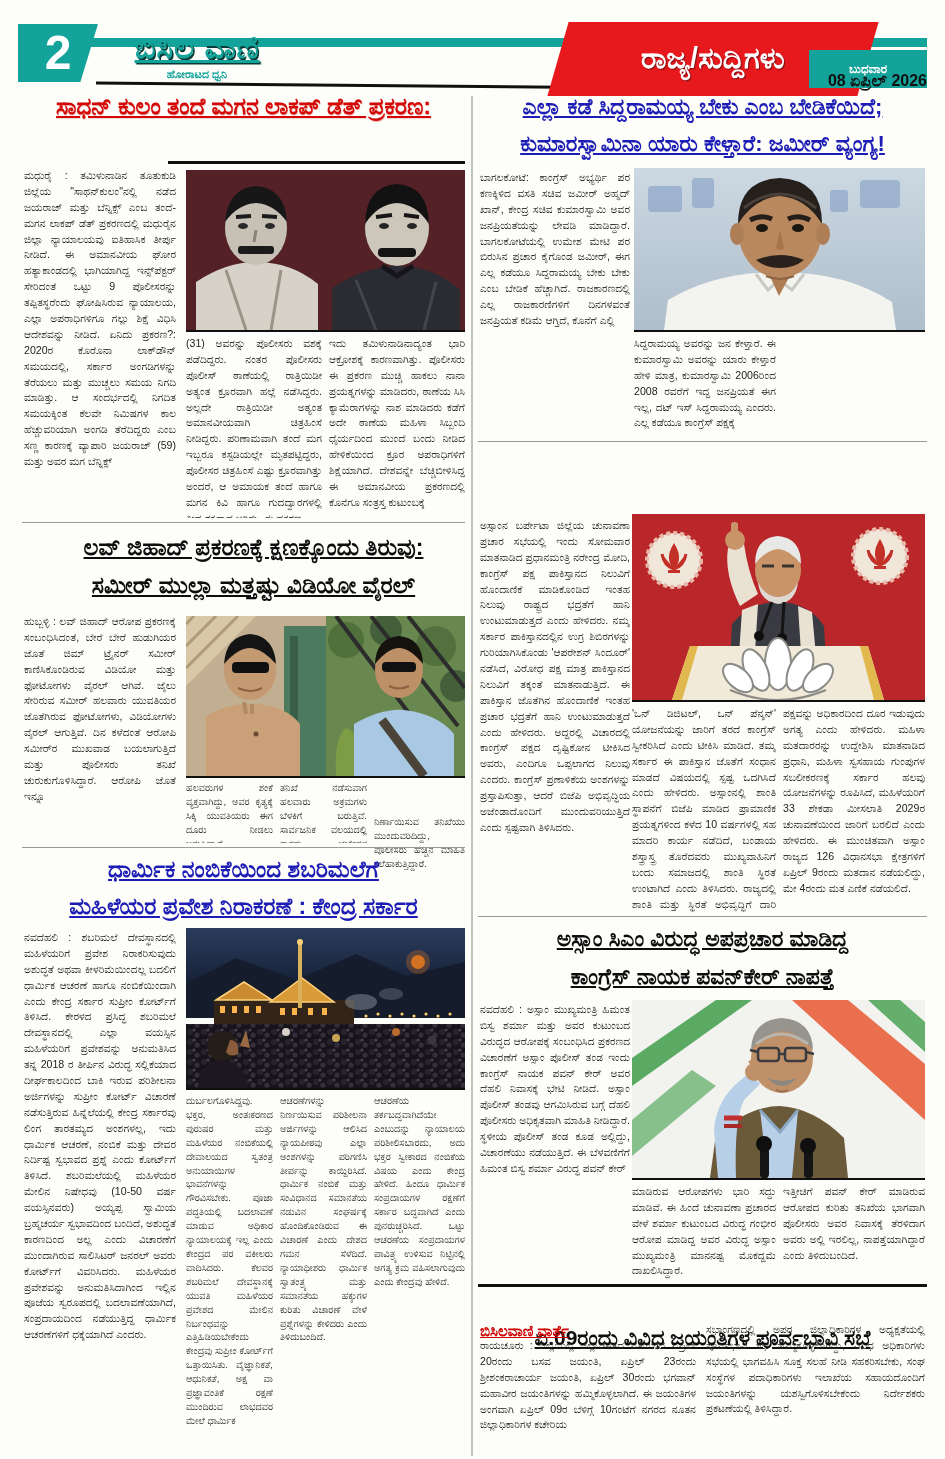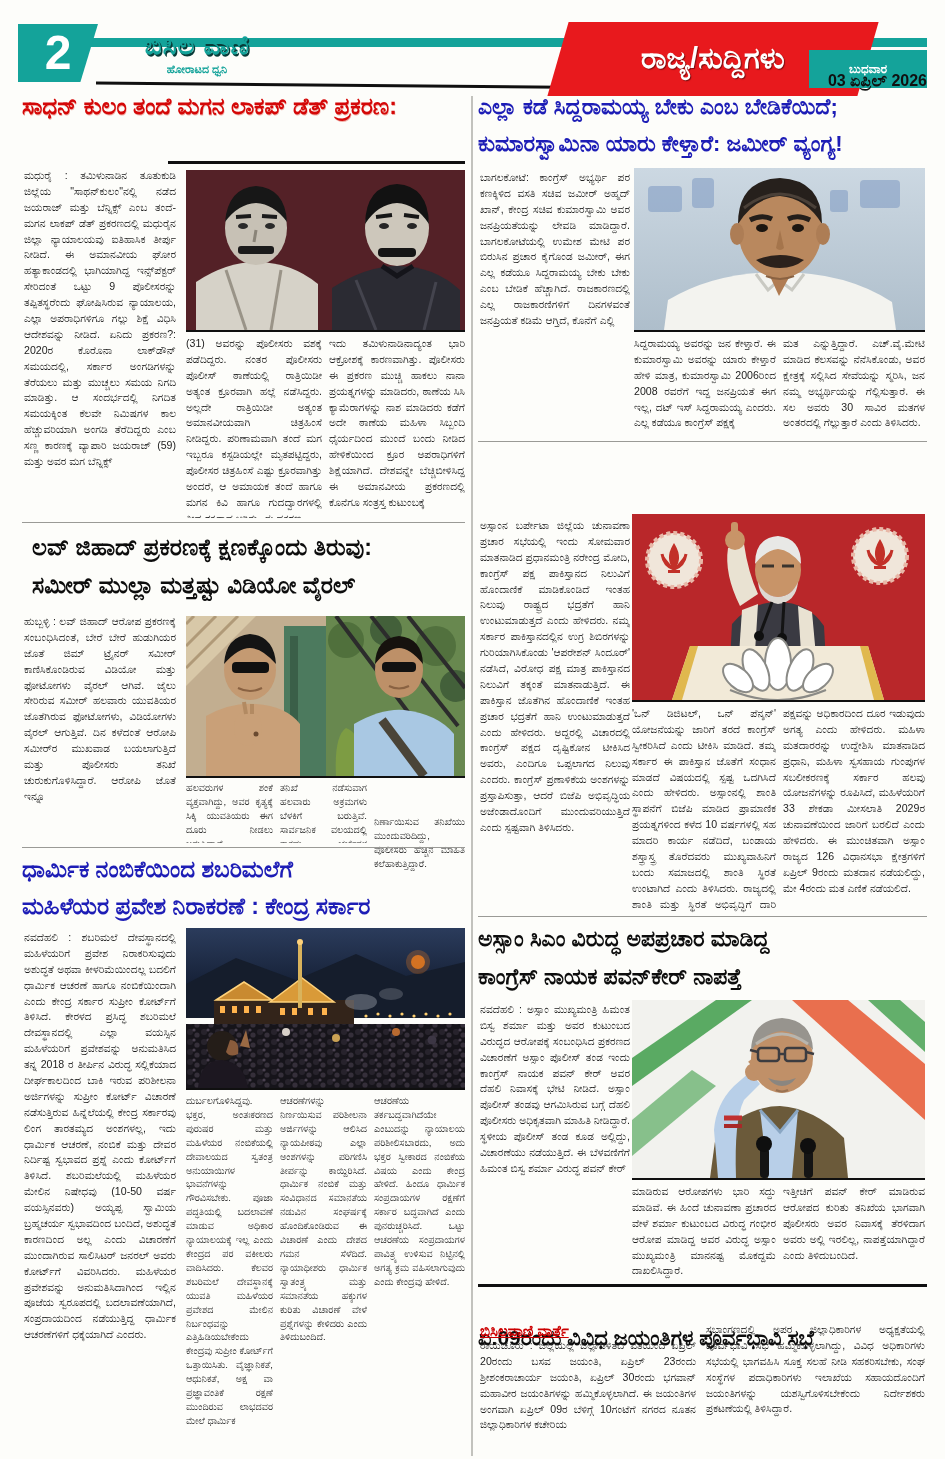--- a/index.html
+++ b/index.html
@@ -10,40 +10,40 @@
   }
   
   .teal-bar{position:absolute;left:18px;top:38px;width:909px;height:9px;background:#14a39a;}
   .pagenum{
     position:absolute;left:18px;top:24px;width:80px;height:58px;background:#14a39a;
     clip-path:polygon(0 0,100% 0,78% 100%,0 100%);
     display:flex;align-items:center;justify-content:center;
     color:#fff;font-size:48px;font-weight:bold;line-height:1;
   }
   .brand{position:absolute;left:102px;top:30px;width:190px;text-align:center;}
-  .brand .title{font-size:26px;font-weight:bold;color:#14a39a;text-shadow:1.5px 1.5px 0 #083b38;letter-spacing:1px;}
+  .brand .title{font-size:31px;font-weight:bold;color:#14a39a;text-shadow:1.5px 1.5px 0 #083b38;letter-spacing:1px;text-decoration:underline;}
   .brand .tagline{font-size:11px;font-weight:bold;color:#14a39a;margin-top:2px;}
   .diag-left{position:absolute;left:96px;top:84px;width:548px;height:3px;background:#101010;transform:rotate(0.5deg);}
   .diag-right{position:absolute;left:700px;top:79px;width:227px;height:3px;background:#101010;}
   .section-banner{
     position:absolute;left:558px;top:22px;width:310px;height:74px;background:#e8191d;
     transform:skewX(-16deg);display:flex;align-items:center;justify-content:center;
   }
   .section-banner .txt{transform:skewX(16deg);color:#fff;font-size:29px;font-weight:bold;text-shadow:1px 1px 1px #7a0c0e;}
   .weekday-box{
     position:absolute;right:18px;top:50px;width:118px;height:38px;background:#14a39a;
     color:#fff;font-size:12px;font-weight:bold;display:flex;align-items:center;justify-content:center;
   }
   .date-line{position:absolute;right:18px;top:72px;width:160px;text-align:right;font-size:16px;font-weight:bold;color:#101010;}
   
   .vdivider{position:absolute;left:471px;top:96px;width:2px;height:1360px;background:#c2c2bd;}
   .hrule{position:absolute;background:#101010;}
   .hrule.light{background:#9a9a96;}
   
-  .hl{position:absolute;font-weight:bold;}
+  .hl{position:absolute;text-align:center;font-weight:bold;text-decoration:underline;}
   .hl .l{display:block;}
   .hl-red{color:#d40707;text-shadow:.5px .5px 0 #f0b0a8;}
   .hl-blue{color:#1d1db6;}
   .hl-black{color:#0d0d0d;}
   
   .col{
     position:absolute;font-size:10.6px;line-height:1.5;text-align:justify;
     color:#222;overflow:hidden;word-break:break-word;
   }
   .col.small{font-size:9.6px;line-height:1.45;}
@@ -62,21 +62,21 @@
   <div class="brand">
     <div class="title">ಬಿಸಿಲ ವಾಣಿ</div>
     <div class="tagline">ಹೋರಾಟದ ಧ್ವನಿ</div>
   </div>
   <div class="diag-left"></div>
   <div class="diag-right"></div>
   <div class="section-banner">
     <div class="txt">ರಾಜ್ಯ/ಸುದ್ದಿಗಳು</div>
   </div>
   <div class="weekday-box">ಬುಧವಾರ</div>
-  <div class="date-line">03 ಏಪ್ರಿಲ್ 2026</div>
+  <div class="date-line">08 ಏಪ್ರಿಲ್ 2026</div>
 
   <div class="vdivider"></div>
 
   <div class="hl hl-red" style="left:22px;top:88px;width:443px;font-size:23px;line-height:36px;">
     <span class="l">ಸಾಧನ್ ಕುಲಂ ತಂದೆ ಮಗನ ಲಾಕಪ್ ಡೆತ್ ಪ್ರಕರಣ:</span>
   </div>
   <div class="hrule" style="left:168px;top:161px;width:297px;height:3px;"></div>
 
   <div class="col" style="left:24px;top:168px;width:152px;height:350px;">ಮಧುರೈ : ತಮಿಳುನಾಡಿನ ತೂತುಕುಡಿ ಜಿಲ್ಲೆಯ "ಸಾಥನ್‌ಕುಲಂ"ನಲ್ಲಿ ನಡೆದ ಜಯರಾಜ್ ಮತ್ತು ಬೆನ್ನಿಕ್ಸ್ ಎಂಬ ತಂದೆ-ಮಗನ ಲಾಕಪ್ ಡೆತ್ ಪ್ರಕರಣದಲ್ಲಿ ಮಧುರೈನ ಜಿಲ್ಲಾ ನ್ಯಾಯಾಲಯವು ಐತಿಹಾಸಿಕ ತೀರ್ಪು ನೀಡಿದೆ. ಈ ಅಮಾನವೀಯ ಘೋರ ಹತ್ಯಾಕಾಂಡದಲ್ಲಿ ಭಾಗಿಯಾಗಿದ್ದ ಇನ್ಸ್‌ಪೆಕ್ಟರ್ ಸೇರಿದಂತೆ ಒಟ್ಟು 9 ಪೊಲೀಸರನ್ನು ತಪ್ಪಿತಸ್ಥರೆಂದು ಘೋಷಿಸಿರುವ ನ್ಯಾಯಾಲಯ, ಎಲ್ಲಾ ಅಪರಾಧಿಗಳಿಗೂ ಗಲ್ಲು ಶಿಕ್ಷೆ ವಿಧಿಸಿ ಆದೇಶವನ್ನು ನೀಡಿದೆ. ಏನಿದು ಪ್ರಕರಣ?: 2020ರ ಕೊರೊನಾ ಲಾಕ್‌ಡೌನ್ ಸಮಯದಲ್ಲಿ, ಸರ್ಕಾರ ಅಂಗಡಿಗಳನ್ನು ತೆರೆಯಲು ಮತ್ತು ಮುಚ್ಚಲು ಸಮಯ ನಿಗದಿ ಮಾಡಿತ್ತು. ಆ ಸಂದರ್ಭದಲ್ಲಿ ನಿಗದಿತ ಸಮಯಕ್ಕಿಂತ ಕೆಲವೇ ನಿಮಿಷಗಳ ಕಾಲ ಹೆಚ್ಚುವರಿಯಾಗಿ ಅಂಗಡಿ ತೆರೆದಿದ್ದರು ಎಂಬ ಸಣ್ಣ ಕಾರಣಕ್ಕೆ ವ್ಯಾಪಾರಿ ಜಯರಾಜ್ (59) ಮತ್ತು ಅವರ ಮಗ ಬೆನ್ನಿಕ್ಸ್</div>
 
@@ -255,21 +255,20 @@
       <ellipse cx="189" cy="66" rx="7" ry="11" fill="#ad7d55"></ellipse>
       <path d="M116,52 Q128,46 138,51 M154,51 Q164,46 176,52" stroke="#241e1a" stroke-width="5" fill="none"></path>
       <ellipse cx="128" cy="60" rx="6" ry="4" fill="#1c1611"></ellipse>
       <ellipse cx="164" cy="60" rx="6" ry="4" fill="#1c1611"></ellipse>
       <path d="M146,62 L142,80 Q146,84 150,80 Z" fill="#a5754c"></path>
       <path d="M122,92 Q146,82 170,92 Q160,100 146,100 Q132,100 122,92 Z" fill="#2b211c"></path>
       <path d="M132,108 Q146,114 160,108" stroke="#8a6242" stroke-width="2" fill="none"></path>
     </svg>
   </div>
   <div class="col" style="left:634px;top:336px;width:142px;height:102px;">ಸಿದ್ದರಾಮಯ್ಯ ಅವರನ್ನು ಜನ ಕೇಳ್ತಾರೆ. ಈ ಕುಮಾರಸ್ವಾಮಿ ಅವರನ್ನು ಯಾರು ಕೇಳ್ತಾರೆ ಹೇಳಿ ಮಾತ್ರ, ಕುಮಾರಸ್ವಾಮಿ 2006ರಿಂದ 2008 ರವರೆಗೆ ಇದ್ದ ಜನಪ್ರಿಯತೆ ಈಗ ಇಲ್ಲ, ದಟ್ ಇಸ್ ಸಿದ್ದರಾಮಯ್ಯ ಎಂದರು. ಎಲ್ಲ ಕಡೆಯೂ ಕಾಂಗ್ರೆಸ್ ಪಕ್ಷಕ್ಕೆ</div>
-  <div class="col" style="left:783px;top:336px;width:142px;height:102px;">ಮತ ಎನ್ನುತ್ತಿದ್ದಾರೆ. ಎಚ್.ವೈ.ಮೇಟಿ ಮಾಡಿದ ಕೆಲಸವನ್ನು ನೆನೆಸಿಕೊಂಡು, ಅವರ ಕ್ಷೇತ್ರಕ್ಕೆ ಸಲ್ಲಿಸಿದ ಸೇವೆಯನ್ನು ಸ್ಮರಿಸಿ, ಜನ ನಮ್ಮ ಅಭ್ಯರ್ಥಿಯನ್ನು ಗೆಲ್ಲಿಸುತ್ತಾರೆ. ಈ ಸಲ ಅವರು 30 ಸಾವಿರ ಮತಗಳ ಅಂತರದಲ್ಲಿ ಗೆಲ್ಲುತ್ತಾರೆ ಎಂದು ತಿಳಿಸಿದರು.</div>
   <div class="hrule light" style="left:478px;top:441px;width:449px;height:1px;"></div>
 
   <div class="col" style="left:480px;top:518px;width:150px;height:396px;">ಅಸ್ಸಾಂನ ಬರ್ಪೇಟಾ ಜಿಲ್ಲೆಯ ಚುನಾವಣಾ ಪ್ರಚಾರ ಸಭೆಯಲ್ಲಿ ಇಂದು ಸೋಮವಾರ ಮಾತನಾಡಿದ ಪ್ರಧಾನಮಂತ್ರಿ ನರೇಂದ್ರ ಮೋದಿ, ಕಾಂಗ್ರೆಸ್ ಪಕ್ಷ ಪಾಕಿಸ್ತಾನದ ನಿಲುವಿಗೆ ಹೊಂದಾಣಿಕೆ ಮಾಡಿಕೊಂಡಿದೆ ಇಂತಹ ನಿಲುವು ರಾಷ್ಟ್ರದ ಭದ್ರತೆಗೆ ಹಾನಿ ಉಂಟುಮಾಡುತ್ತದೆ ಎಂದು ಹೇಳಿದರು. ನಮ್ಮ ಸರ್ಕಾರ ಪಾಕಿಸ್ತಾನದಲ್ಲಿನ ಉಗ್ರ ಶಿಬಿರಗಳನ್ನು ಗುರಿಯಾಗಿಸಿಕೊಂಡು 'ಆಪರೇಶನ್ ಸಿಂದೂರ್' ನಡೆಸಿದೆ, ವಿರೋಧ ಪಕ್ಷ ಮಾತ್ರ ಪಾಕಿಸ್ತಾನದ ನಿಲುವಿಗೆ ತಕ್ಕಂತೆ ಮಾತನಾಡುತ್ತಿದೆ. ಈ ಪಾಕಿಸ್ತಾನ ಜೊತೆಗಿನ ಹೊಂದಾಣಿಕೆ ಇಂತಹ ಪ್ರಚಾರ ಭದ್ರತೆಗೆ ಹಾನಿ ಉಂಟುಮಾಡುತ್ತದೆ ಎಂದು ಹೇಳಿದರು. ಅದ್ದರಲ್ಲಿ ವಿಚಾರದಲ್ಲಿ ಕಾಂಗ್ರೆಸ್ ಪಕ್ಷದ ದೃಷ್ಟಿಕೋನ ಟೀಕಿಸಿದ ಅವರು, ಎಂದಿಗೂ ಒಪ್ಪಲಾಗದ ನಿಲುವು ಎಂದರು. ಕಾಂಗ್ರೆಸ್ ಪ್ರಣಾಳಿಕೆಯ ಅಂಶಗಳನ್ನು ಪ್ರಸ್ತಾಪಿಸುತ್ತಾ, ಆದರೆ ಬಿಜೆಪಿ ಅಭಿವೃದ್ಧಿಯ ಅಜೆಂಡಾದೊಂದಿಗೆ ಮುಂದುವರಿಯುತ್ತಿದೆ ಎಂದು ಸ್ಪಷ್ಟವಾಗಿ ತಿಳಿಸಿದರು.</div>
 
   <div class="photo" style="left:632px;top:514px;width:293px;height:186px;">
     <svg viewBox="0 0 293 186" preserveAspectRatio="none">
       <rect width="293" height="186" fill="#bf2a2c"></rect>
       <rect width="293" height="186" fill="#a82123" opacity="0.25"></rect>
 
       <g>

